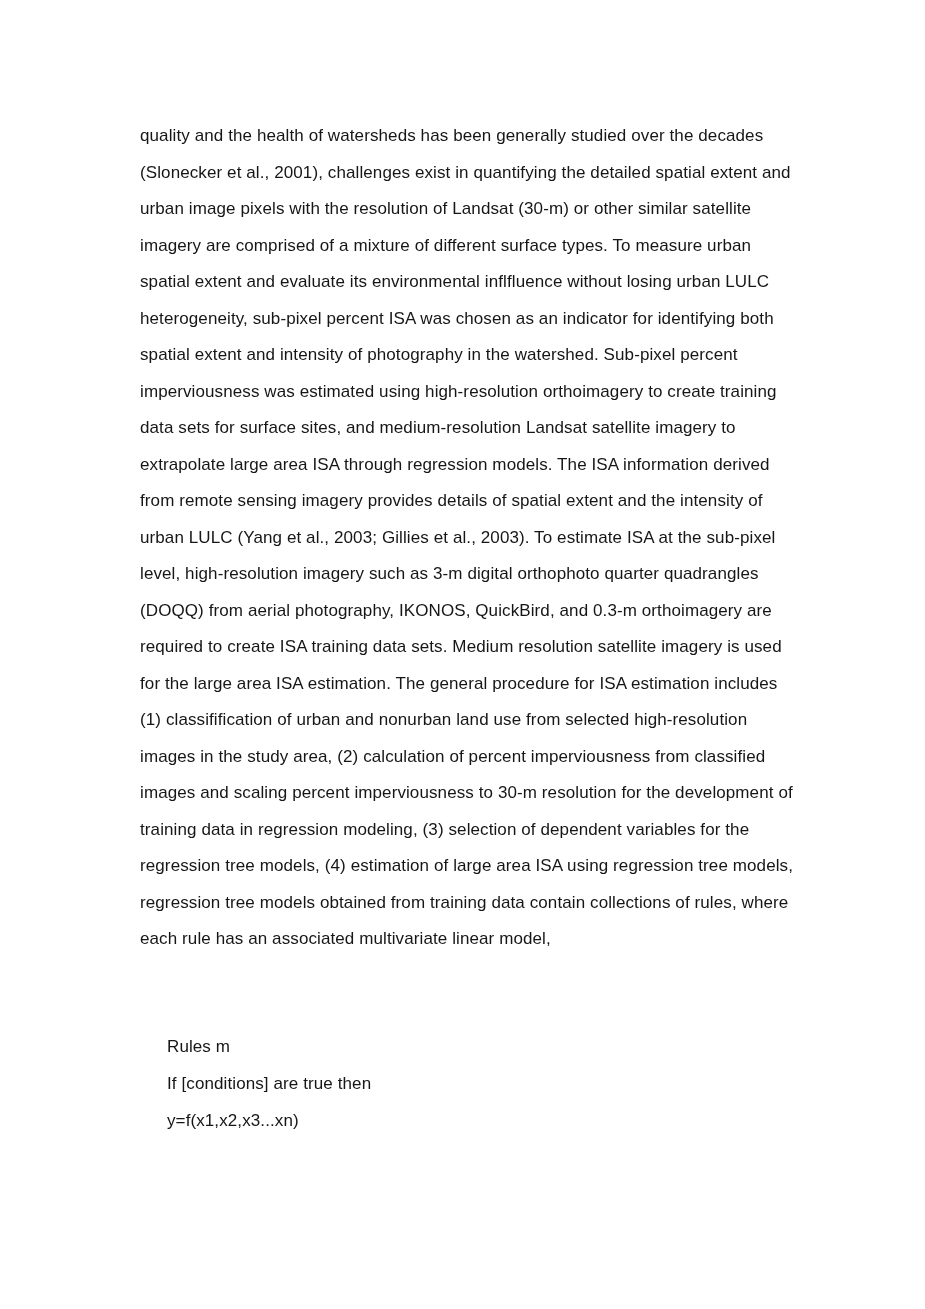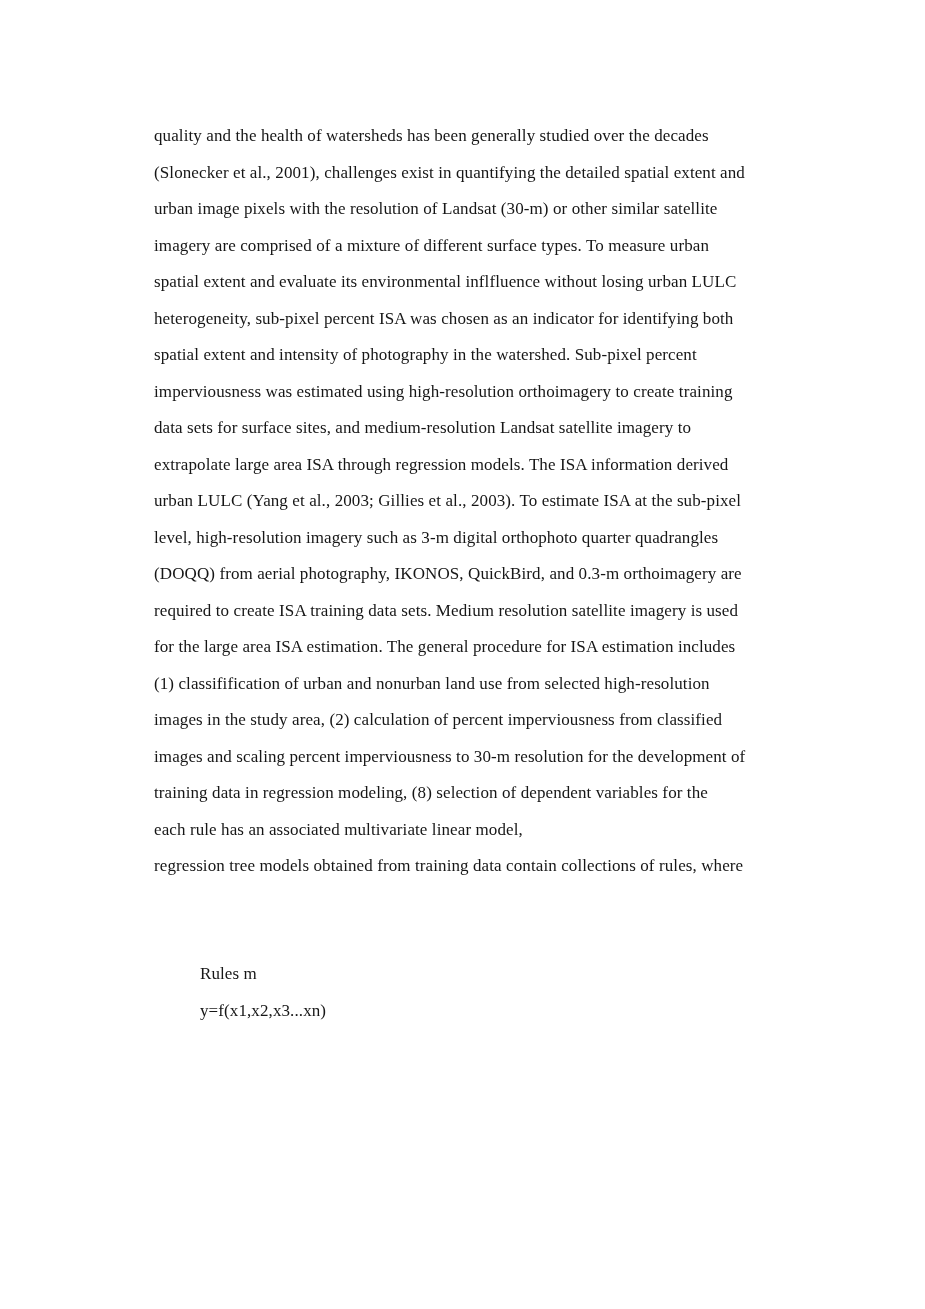--- a/index.html
+++ b/index.html
@@ -10,72 +10,74 @@
   body {
     width: 925px;
     height: 1309px;
     position: relative;
     font-family: "Liberation Sans", sans-serif;
     color: #161616;
     overflow: hidden;
   }
   .page {
     position: absolute;
-    left: 14px;
+    left: 0;
     top: 0;
     width: 885px;
     height: 1309px;
     background: #ffffff;
-    font-family: Liberation Serif, serif;
   }
   .text-block {
     position: absolute;
     left: 140px;
     top: 118px;
     width: 660px;
   }
   .line {
     font-size: 17px;
     line-height: 36.5px;
     white-space: nowrap;
     letter-spacing: 0.1px;
   }
   .rules-block {
     margin-top: 70px;
-    margin-left: 46px;
+    margin-left: 27px;
   }
   .rules-block .line {
     line-height: 37px;
   }
 </style>
 </head>
 <body>
 
 <div class="page">
   <div class="text-block">
     <div class="line">quality and the health of watersheds has been generally studied over the decades</div>
     <div class="line">(Slonecker et al., 2001), challenges exist in quantifying the detailed spatial extent and</div>
     <div class="line">urban image pixels with the resolution of Landsat (30-m) or other similar satellite</div>
     <div class="line">imagery are comprised of a mixture of different surface types. To measure urban</div>
     <div class="line">spatial extent and evaluate its environmental inflfluence without losing urban LULC</div>
     <div class="line">heterogeneity, sub-pixel percent ISA was chosen as an indicator for identifying both</div>
     <div class="line">spatial extent and intensity of photography in the watershed. Sub-pixel percent</div>
     <div class="line">imperviousness was estimated using high-resolution orthoimagery to create training</div>
     <div class="line">data sets for surface sites, and medium-resolution Landsat satellite imagery to</div>
     <div class="line">extrapolate large area ISA through regression models. The ISA information derived</div>
+    <div class="line">from remote sensing imagery provides details of spatial extent and the intensity of</div>
     <div class="line">urban LULC (Yang et al., 2003; Gillies et al., 2003). To estimate ISA at the sub-pixel</div>
     <div class="line">level, high-resolution imagery such as 3-m digital orthophoto quarter quadrangles</div>
     <div class="line">(DOQQ) from aerial photography, IKONOS, QuickBird, and 0.3-m orthoimagery are</div>
     <div class="line">required to create ISA training data sets. Medium resolution satellite imagery is used</div>
     <div class="line">for the large area ISA estimation. The general procedure for ISA estimation includes</div>
     <div class="line">(1) classifification of urban and nonurban land use from selected high-resolution</div>
     <div class="line">images in the study area, (2) calculation of percent imperviousness from classified</div>
     <div class="line">images and scaling percent imperviousness to 30-m resolution for the development of</div>
-    <div class="line">training data in regression modeling, (8) selection of dependent variables for the</div>
+    <div class="line">training data in regression modeling, (3) selection of dependent variables for the</div>
+    <div class="line">regression tree models, (4) estimation of large area ISA using regression tree models,</div>
+    <div class="line">regression tree models obtained from training data contain collections of rules, where</div>
     <div class="line">each rule has an associated multivariate linear model,</div>
-    <div class="line">regression tree models obtained from training data contain collections of rules, where</div>
 
     <div class="rules-block">
       <div class="line">Rules m</div>
+      <div class="line">If [conditions] are true then</div>
       <div class="line">y=f(x1,x2,x3...xn)</div>
     </div>
   </div>
 </div>
 
 </body></html>

